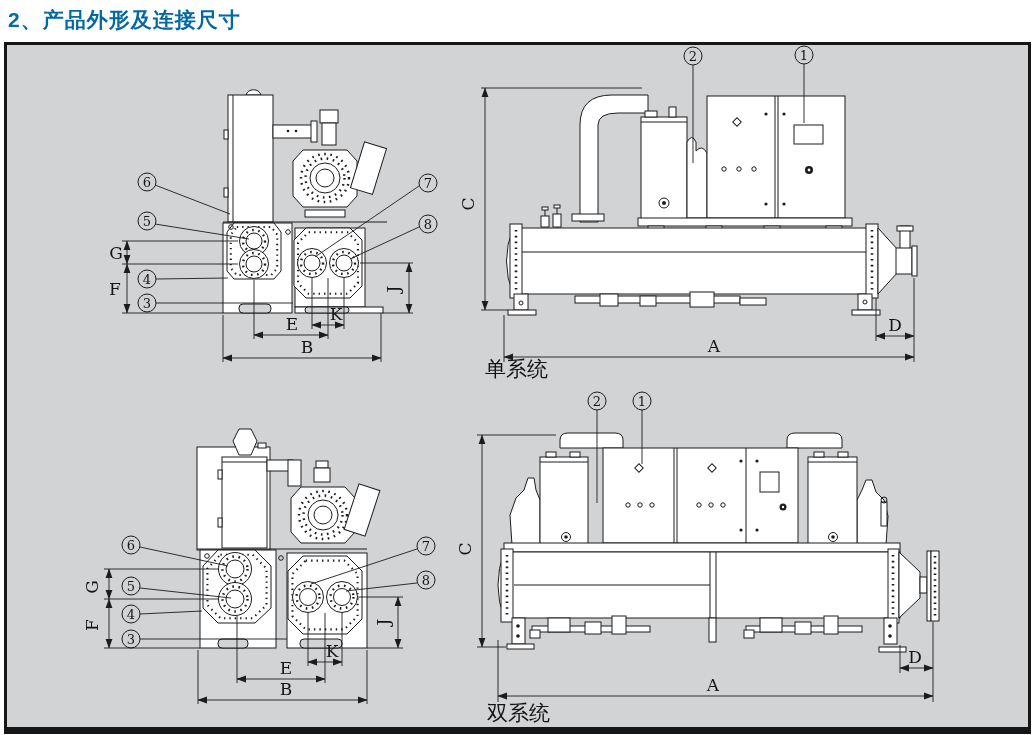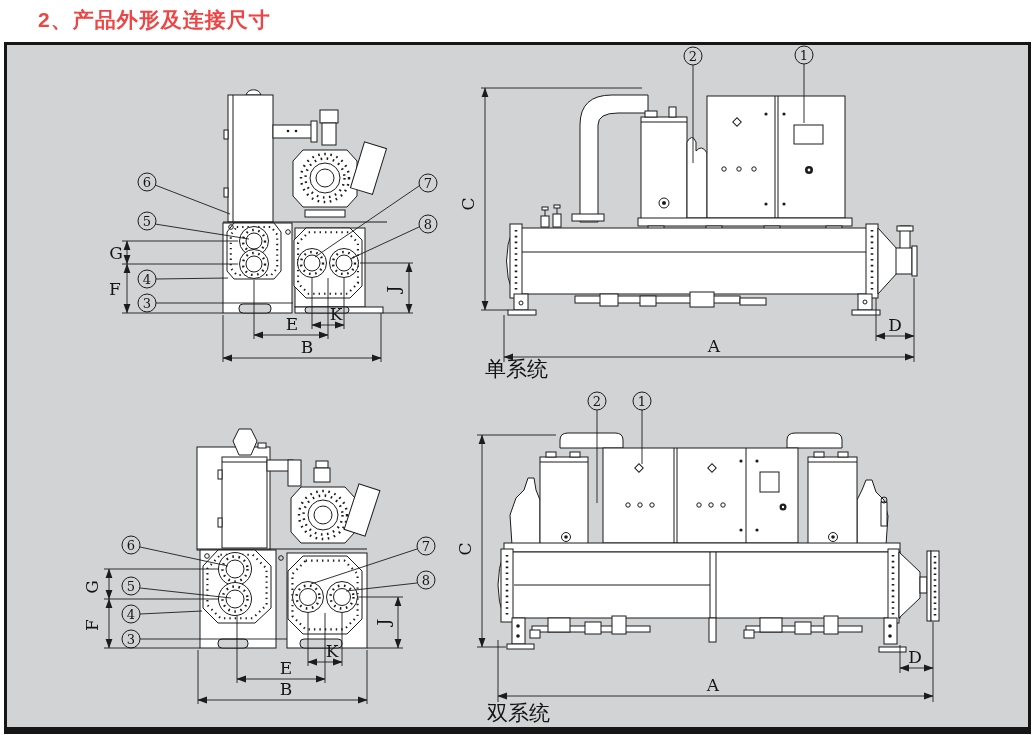--- a/index.html
+++ b/index.html
@@ -1,17 +1,17 @@
 <!DOCTYPE html>
 <html><head>
 <meta charset="utf-8">
 <style>
   html,body{margin:0;padding:0;background:#ffffff;width:1035px;height:735px;overflow:hidden;}
   .page{position:relative;width:1035px;height:735px;background:#ffffff;font-family:"Liberation Sans","DejaVu Sans",sans-serif;}
-  .title{position:absolute;left:8px;top:6px;font-size:21px;font-weight:700;color:#ef4444;letter-spacing:1px;margin-left:30px;}
+  .title{position:absolute;left:8px;top:6px;font-size:21px;font-weight:700;color:#0369a1;letter-spacing:1px;}
   .panel{position:absolute;left:4px;top:42px;width:1021px;height:682px;background:#d1d3d4;border:3px solid #161616;border-bottom-width:7px;}
   svg.overlay{position:absolute;left:0;top:0;}
   .ln{fill:none;stroke:#1c1c1e;stroke-width:1;}
   .wt{fill:#ffffff;stroke:#1c1c1e;stroke-width:1;}
   .gy{fill:#d1d3d4;stroke:#1c1c1e;stroke-width:1;}
   .dm{fill:none;stroke:#1c1c1e;stroke-width:0.9;}
   .dots{fill:none;stroke:#1c1c1e;stroke-width:2.4;stroke-dasharray:1.6 4.6;}
   .dotcol{fill:none;stroke:#1c1c1e;stroke-width:2.6;stroke-dasharray:1.6 4.2;}
   .bolt{fill:#1c1c1e;stroke:none;}
   text.dim{font-family:"DejaVu Serif","Liberation Serif",serif;font-size:17px;fill:#141414;text-anchor:middle;}

